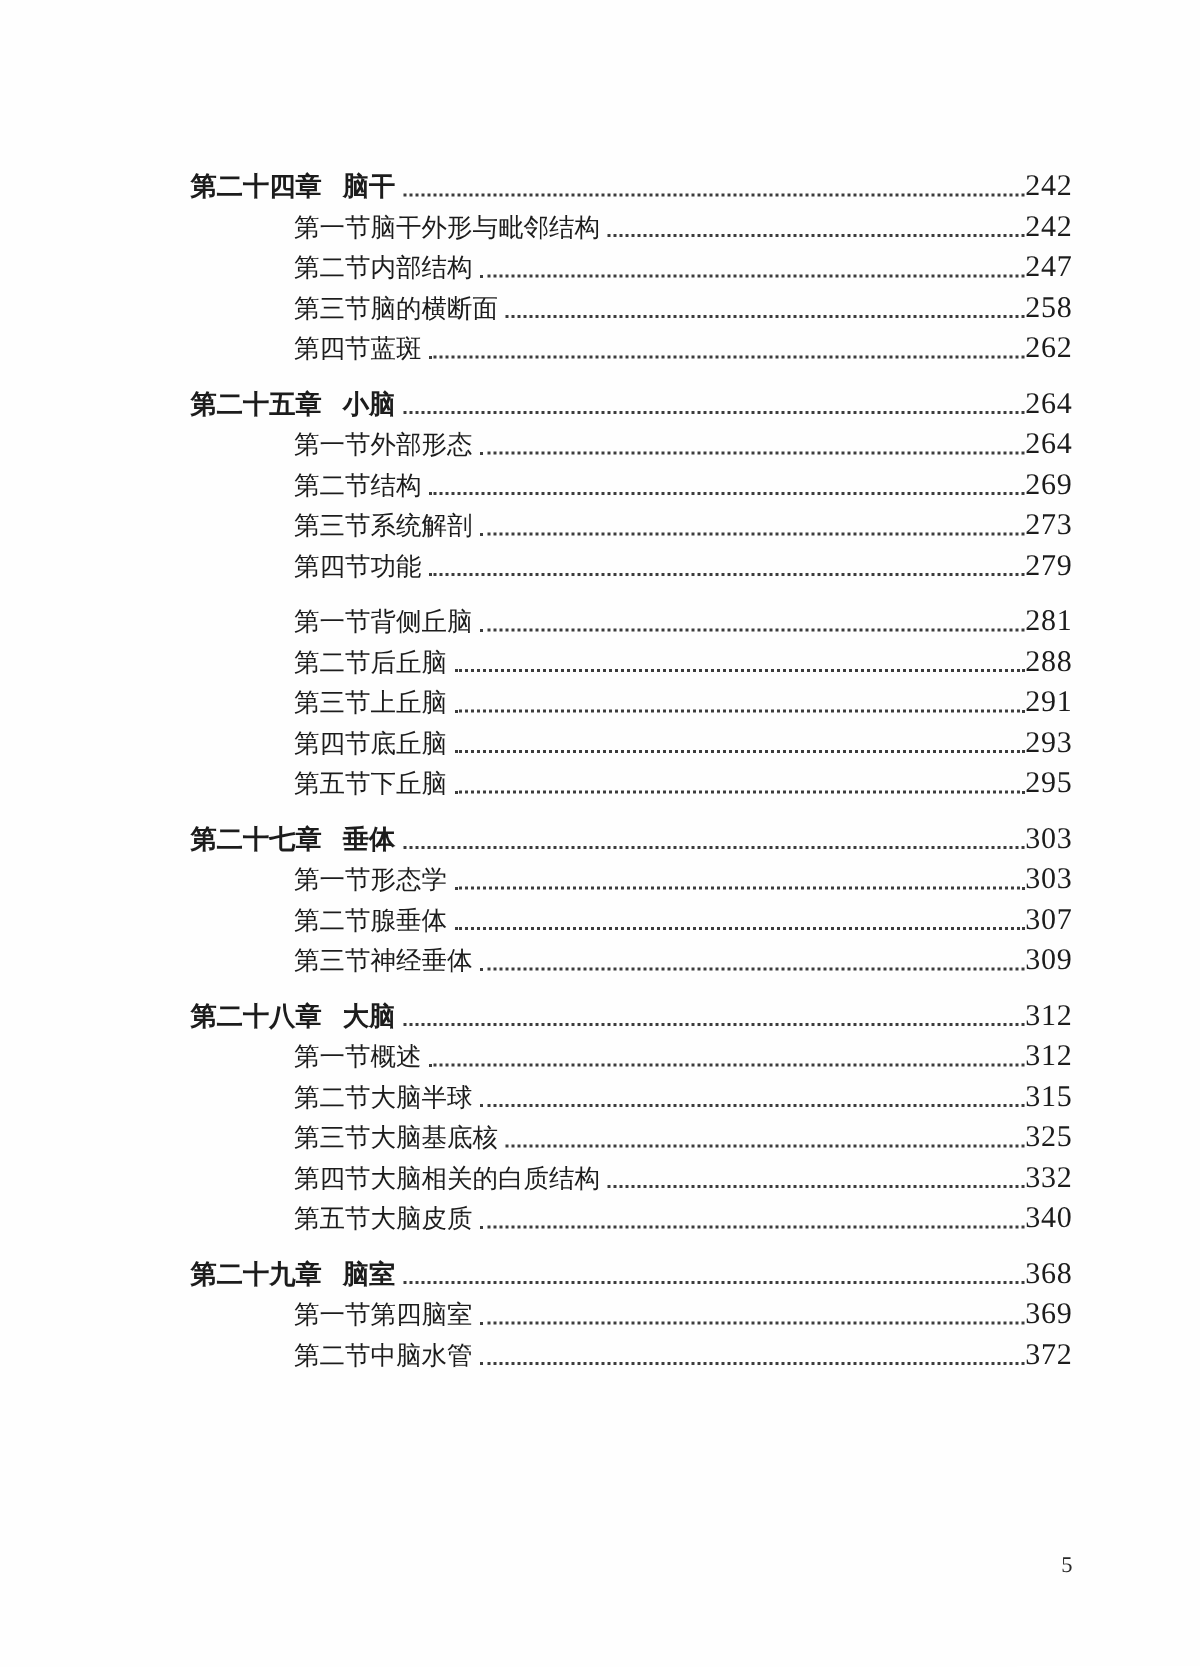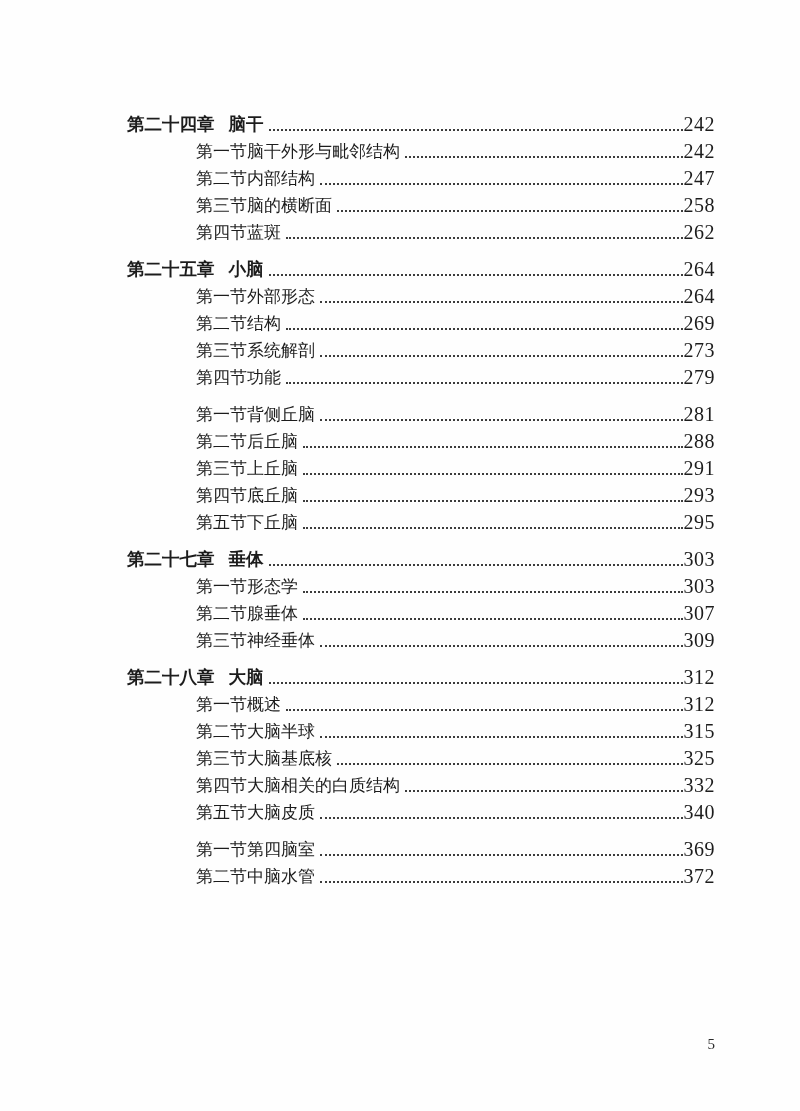--- a/index.html
+++ b/index.html
@@ -220,20 +220,26 @@
           <span class="pagenum">332</span>
         </div>
         <div class="row section-row">
           <span class="sec-label">第五节</span>
           <span class="sec-title">大脑皮质</span>
           <span class="leader"></span>
           <span class="pagenum">340</span>
         </div>
       </div>
       <div class="group">
+        <div class="row chapter-row">
+          <span class="ch-label">第二十九章</span>
+          <span class="ch-title">脑室</span>
+          <span class="leader"></span>
+          <span class="pagenum">368</span>
+        </div>
         <div class="row section-row">
           <span class="sec-label">第一节</span>
           <span class="sec-title">第四脑室</span>
           <span class="leader"></span>
           <span class="pagenum">369</span>
         </div>
         <div class="row section-row">
           <span class="sec-label">第二节</span>
           <span class="sec-title">中脑水管</span>
           <span class="leader"></span>

